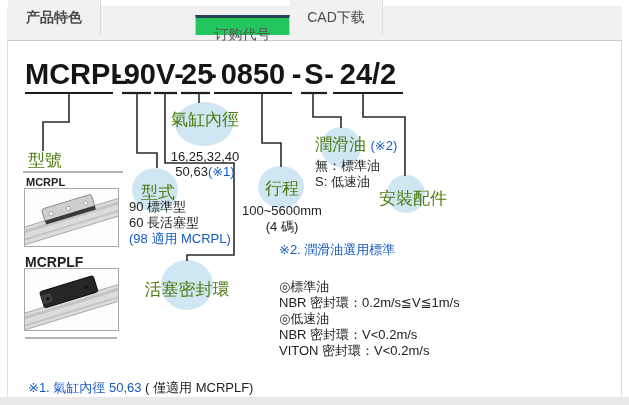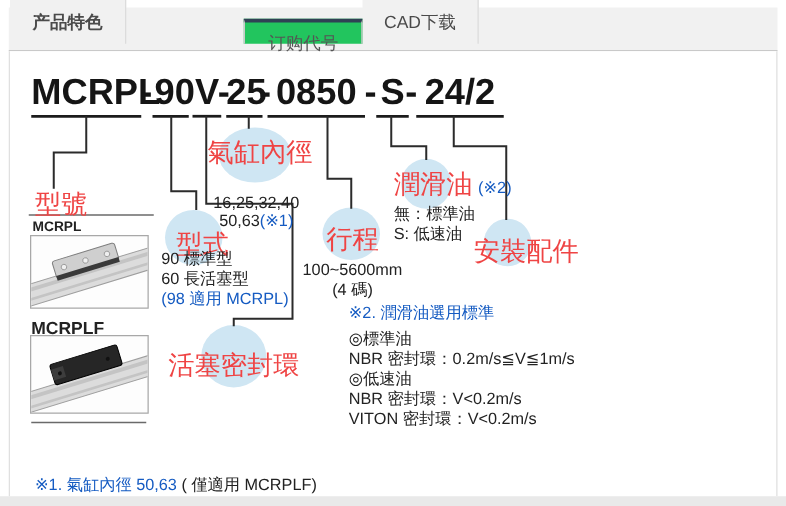--- a/index.html
+++ b/index.html
@@ -22,21 +22,21 @@
   }
   
   .content{position:absolute;left:7px;top:41px;width:615px;height:356px;background:#fff;
            border-left:1px solid #e0e0e0;border-right:1px solid #e0e0e0;box-sizing:border-box;}
   .bottomstrip{position:absolute;left:0;top:397px;width:629px;height:8px;background:#e9e9e9;}
   .abs{position:absolute;}
   
   .seg{position:absolute;top:57px;height:34px;line-height:34px;text-align:center;
        font-size:29px;font-weight:bold;color:#151515;letter-spacing:0px;white-space:nowrap;}
   
-  .t15{font-size:21px;color:#ef4444;white-space:nowrap;}
+  .t15{font-size:17px;color:#4d7c0f;white-space:nowrap;}
   .t13{font-size:13px;color:#222;white-space:nowrap;}
   .blue{color:#155bc2;}
   .bold{font-weight:bold;}
   .center{text-align:center;}
   .imgbox{position:absolute;width:95px;border:1px solid #a8a8a8;background:#fdfdfd;box-sizing:border-box;}
   svg{display:block;}
   #diagram-svg{position:absolute;left:0;top:0;pointer-events:none;}
 </style>
 </head>
 <body>
@@ -160,21 +160,21 @@
     <div class="t13" style="line-height:15.5px;margin-top:2px;">
       <div>無：標準油</div>
       <div>S: 低速油</div>
     </div>
   </div>
 
   <div class="abs t15" style="left:379px;top:187px;">安裝配件</div>
 
   <div class="abs" style="left:279px;top:241px;">
     <div class="t13 blue">※2. 潤滑油選用標準</div>
-    <div class="t13" style="line-height:16px;margin-top:4px;">
+    <div class="t13" style="line-height:16px;margin-top:20px;">
       <div>◎標準油</div>
       <div>NBR 密封環：0.2m/s≦V≦1m/s</div>
       <div>◎低速油</div>
       <div>NBR 密封環：V&lt;0.2m/s</div>
       <div>VITON 密封環：V&lt;0.2m/s</div>
     </div>
   </div>
 
   <div class="abs t13" style="left:28px;top:379px;">
     <span class="blue">※1. 氣缸內徑 50,63 </span><span>( 僅適用 MCRPLF)</span>

